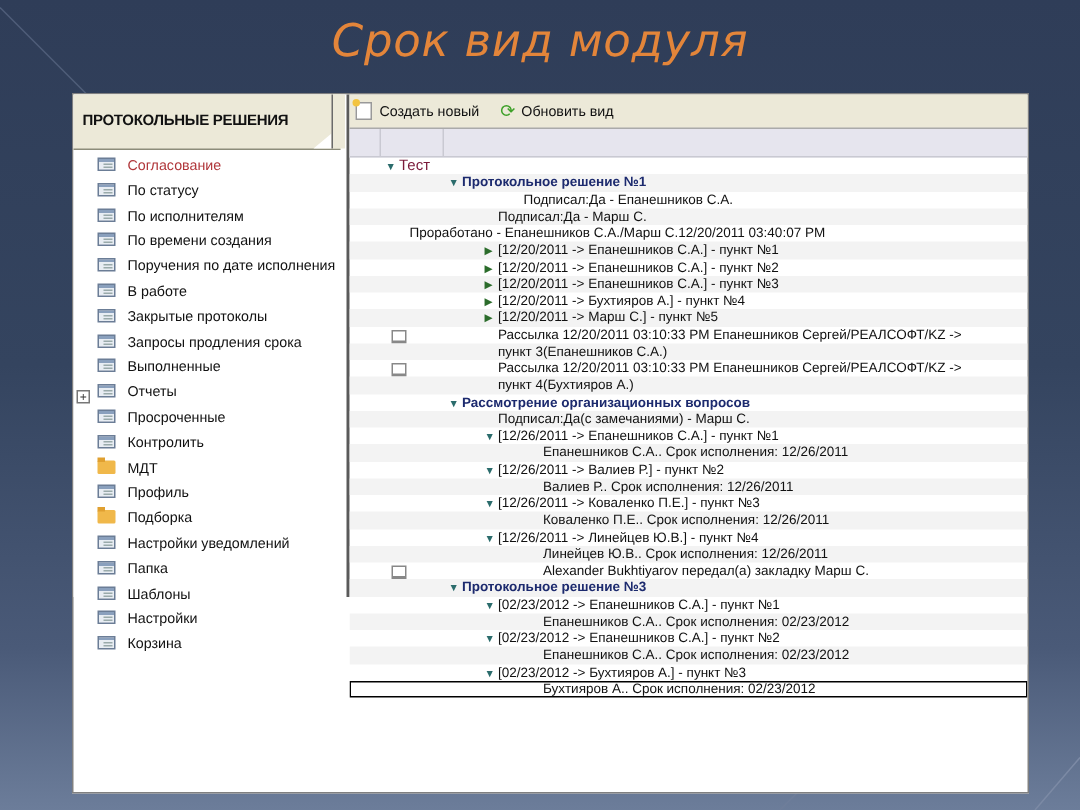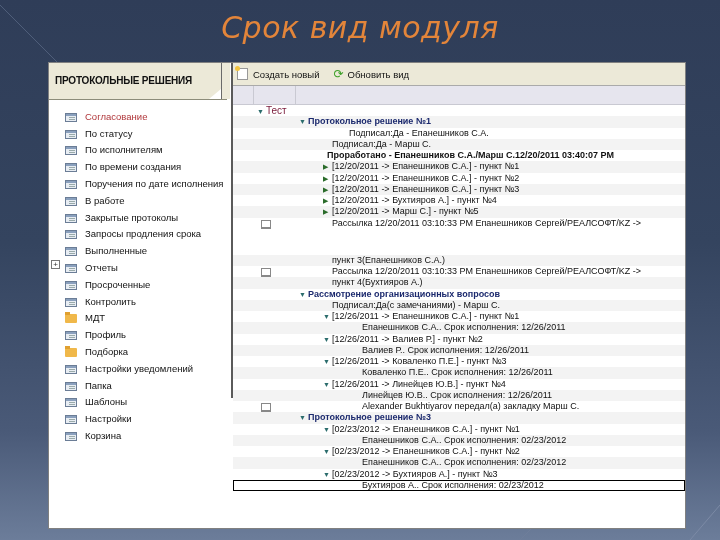--- a/index.html
+++ b/index.html
@@ -31,21 +31,21 @@
   .sb-header-cut {
     position:absolute; left:160px; top:26px; width:0; height:0;
     border-left:12px solid transparent; border-bottom:10px solid #fff;
   }
   .sb-tab-edge {
     position:absolute; left:172px; top:0; width:8px; height:36px; background:#ece9d8;
     border-left:1px solid #6a6a6a;
   }
   .sb-list { position:absolute; left:0; top:42px; width:180px; }
   .sb-item {
-    position:relative; height:16.8px; display:flex; align-items:flex-end;
+    position:relative; height:16.8px; display:flex; align-items:flex-start;
     font-size:9.5px; color:#111; padding-left:16px; white-space:nowrap; cursor:pointer;
   }
   .sb-item.active .sb-label { color:#b0363a; }
   .sb-plus {
     position:absolute; left:2px; top:4px; width:7px; height:7px; border:1px solid #777;
     font-size:8px; line-height:7px; text-align:center; color:#333; background:#fff;
   }
   .ico-table {
     width:12px; height:9px; margin-right:8px; border:1px solid #6b7d96;
     background: linear-gradient(#8aa0bd 0 2px, #e8edf3 2px);
@@ -212,28 +212,28 @@
   <div class="grid-head">
     <div class="col-sep" style="left:20px"></div>
     <div class="col-sep" style="left:62px"></div>
   </div>
 
   <div class="tree" id="tree">
       <div class="row root" style="padding-left: 24px;"><span class="tw">▼</span><span>Тест</span></div>
       <div class="row alt group" style="padding-left: 66px;"><span class="tw">▼</span><span>Протокольное решение №1</span></div>
       <div class="row" style="padding-left: 116px;"><span>Подписал:Да - Епанешников С.А.</span></div>
       <div class="row alt" style="padding-left: 99px;"><span>Подписал:Да - Марш С.</span></div>
-      <div class="row" style="padding-left: 94px; font-weight: bold;"><span>Проработано - Епанешников С.А./Марш С.12/20/2011 03:40:07 PM</span></div>
+      <div class="row" style="padding-left: 40px;"><span>Проработано - Епанешников С.А./Марш С.12/20/2011 03:40:07 PM</span></div>
       <div class="row alt" style="padding-left: 90px;"><span class="tw closed">▶</span><span>[12/20/2011 -&gt; Епанешников С.А.] - пункт №1</span></div>
       <div class="row" style="padding-left: 90px;"><span class="tw closed">▶</span><span>[12/20/2011 -&gt; Епанешников С.А.] - пункт №2</span></div>
       <div class="row alt" style="padding-left: 90px;"><span class="tw closed">▶</span><span>[12/20/2011 -&gt; Епанешников С.А.] - пункт №3</span></div>
       <div class="row" style="padding-left: 90px;"><span class="tw closed">▶</span><span>[12/20/2011 -&gt; Бухтияров А.] - пункт №4</span></div>
       <div class="row alt" style="padding-left: 90px;"><span class="tw closed">▶</span><span>[12/20/2011 -&gt; Марш С.] - пункт №5</span></div>
       <div class="row" style="padding-left: 99px;"><span class="mail"></span><span>Рассылка 12/20/2011 03:10:33 PM Епанешников Сергей/РЕАЛСОФТ/KZ -&gt;</span></div>
-      <div class="row alt" style="padding-left: 99px; margin-top: 26px;"><span>пункт 3(Епанешников С.А.)</span></div>
+      <div class="row alt" style="padding-left: 99px;"><span>пункт 3(Епанешников С.А.)</span></div>
       <div class="row" style="padding-left: 99px;"><span class="mail"></span><span>Рассылка 12/20/2011 03:10:33 PM Епанешников Сергей/РЕАЛСОФТ/KZ -&gt;</span></div>
       <div class="row alt" style="padding-left: 99px;"><span>пункт 4(Бухтияров А.)</span></div>
       <div class="row group" style="padding-left: 66px;"><span class="tw">▼</span><span>Рассмотрение организационных вопросов</span></div>
       <div class="row alt" style="padding-left: 99px;"><span>Подписал:Да(с замечаниями) - Марш С.</span></div>
       <div class="row" style="padding-left: 90px;"><span class="tw">▼</span><span>[12/26/2011 -&gt; Епанешников С.А.] - пункт №1</span></div>
       <div class="row alt" style="padding-left: 129px;"><span>Епанешников С.А.. Срок исполнения: 12/26/2011</span></div>
       <div class="row" style="padding-left: 90px;"><span class="tw">▼</span><span>[12/26/2011 -&gt; Валиев Р.] - пункт №2</span></div>
       <div class="row alt" style="padding-left: 129px;"><span>Валиев Р.. Срок исполнения: 12/26/2011</span></div>
       <div class="row" style="padding-left: 90px;"><span class="tw">▼</span><span>[12/26/2011 -&gt; Коваленко П.Е.] - пункт №3</span></div>
       <div class="row alt" style="padding-left: 129px;"><span>Коваленко П.Е.. Срок исполнения: 12/26/2011</span></div>

